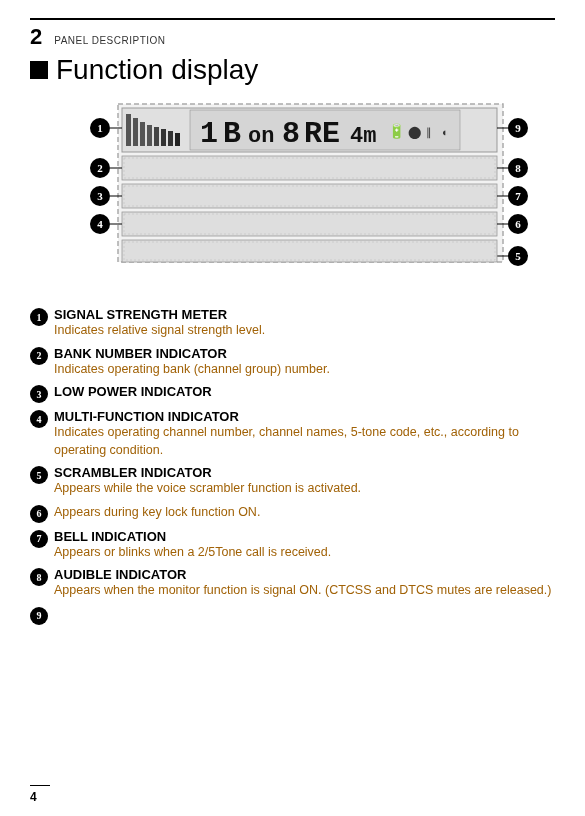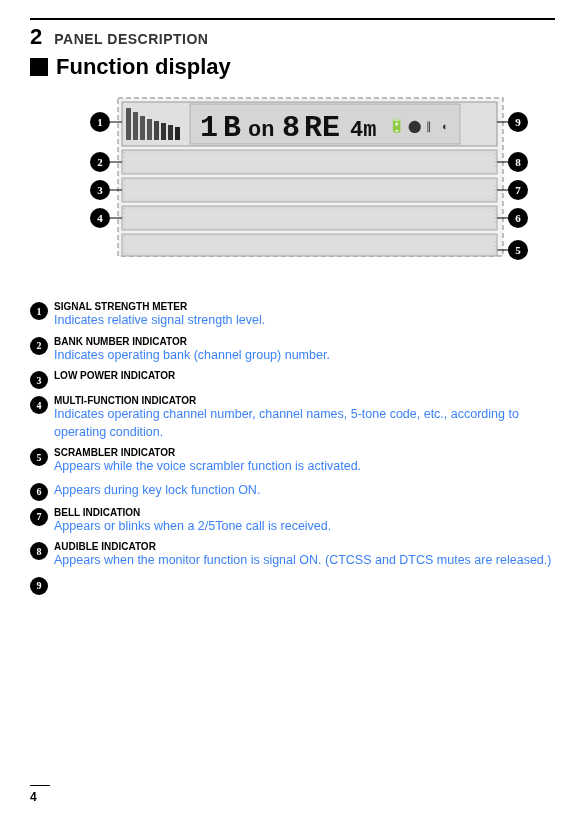--- a/index.html
+++ b/index.html
@@ -25,42 +25,42 @@
       gap: 12px;
       border-top: 2px solid #000;
       padding-top: 4px;
       margin-bottom: 4px;
     }
     .chapter-number {
       font-size: 22px;
       font-weight: bold;
     }
     .chapter-subtitle {
-      font-size: 14px;
-      font-weight: bold;
+      font-size: 10px;
+      font-weight: normal;
       letter-spacing: 0.5px;
       color: #333;
     }
 
     
     .section-title {
       display: flex;
       align-items: center;
       gap: 8px;
       margin-bottom: 12px;
     }
     .black-square {
       width: 18px;
       height: 18px;
       background: #000;
       flex-shrink: 0;
     }
     .section-title-text {
-      font-size: 22px;
-      font-weight: bold;
+      font-size: 28px;
+      font-weight: normal;
     }
 
     
     .diagram-container {
       position: relative;
       width: 100%;
       height: 195px;
       margin-bottom: 14px;
     }
 
@@ -101,27 +101,27 @@
       flex-shrink: 0;
       margin-top: 1px;
     }
 
     .item-content {
       flex: 1;
     }
 
     .item-title {
       font-weight: bold;
-      font-size: 10px;
+      font-size: 13px;
     }
 
     .item-desc {
       font-size: 12.5px;
       line-height: 1.4;
-      color: #3b82f6;
+      color: #a16207;
     }
 
     
     .page-number {
       position: absolute;
       bottom: 12px;
       left: 30px;
       font-size: 12px;
       font-weight: bold;
       border-top: 1px solid #000;

